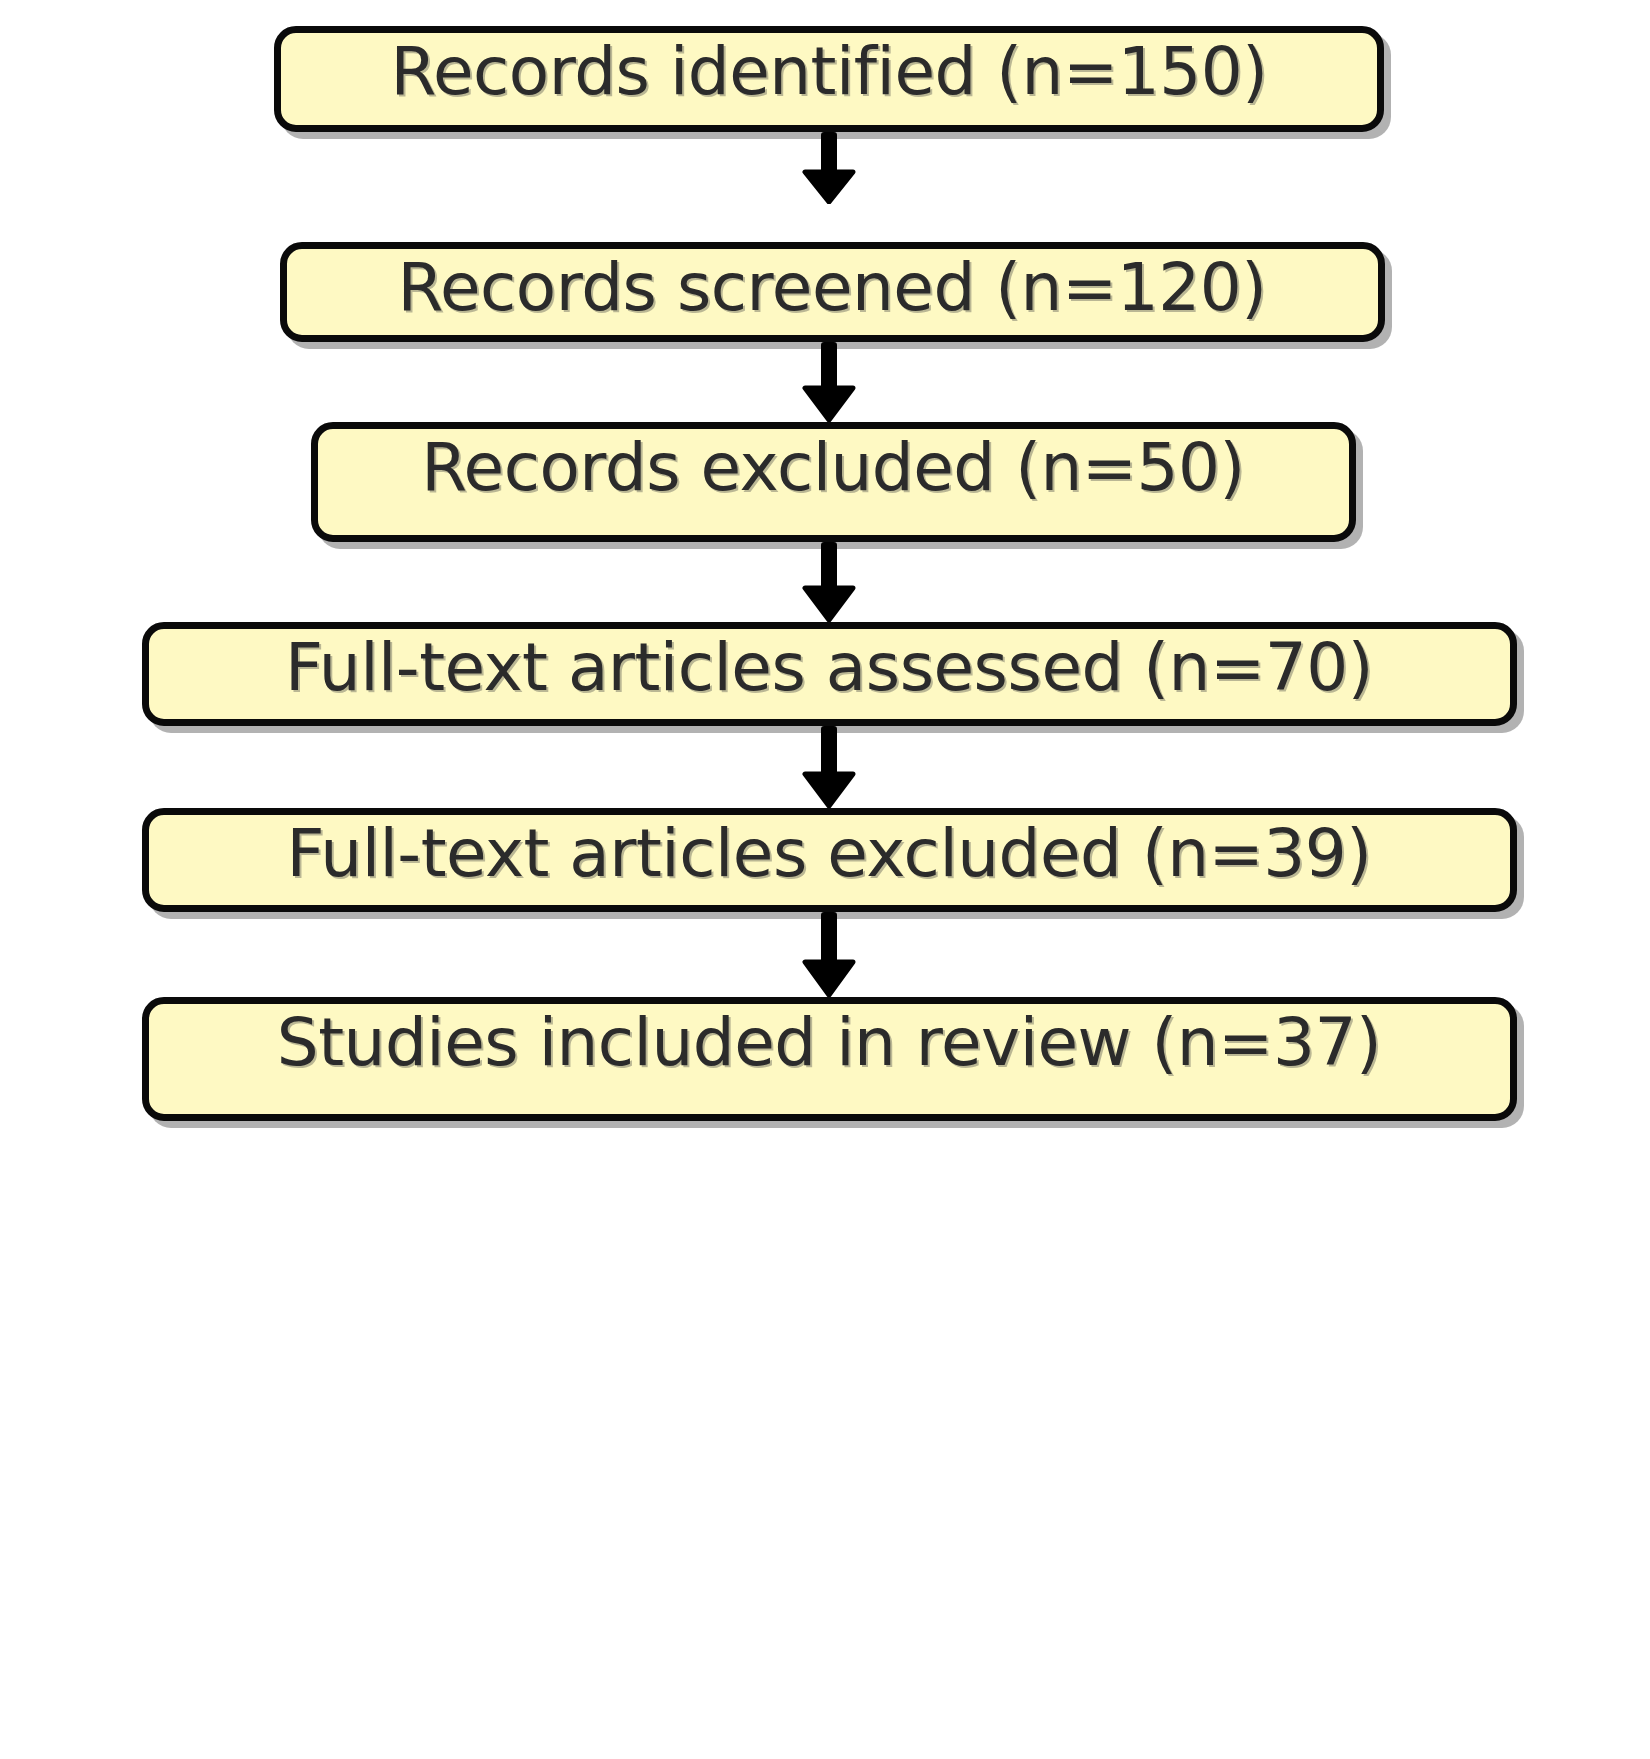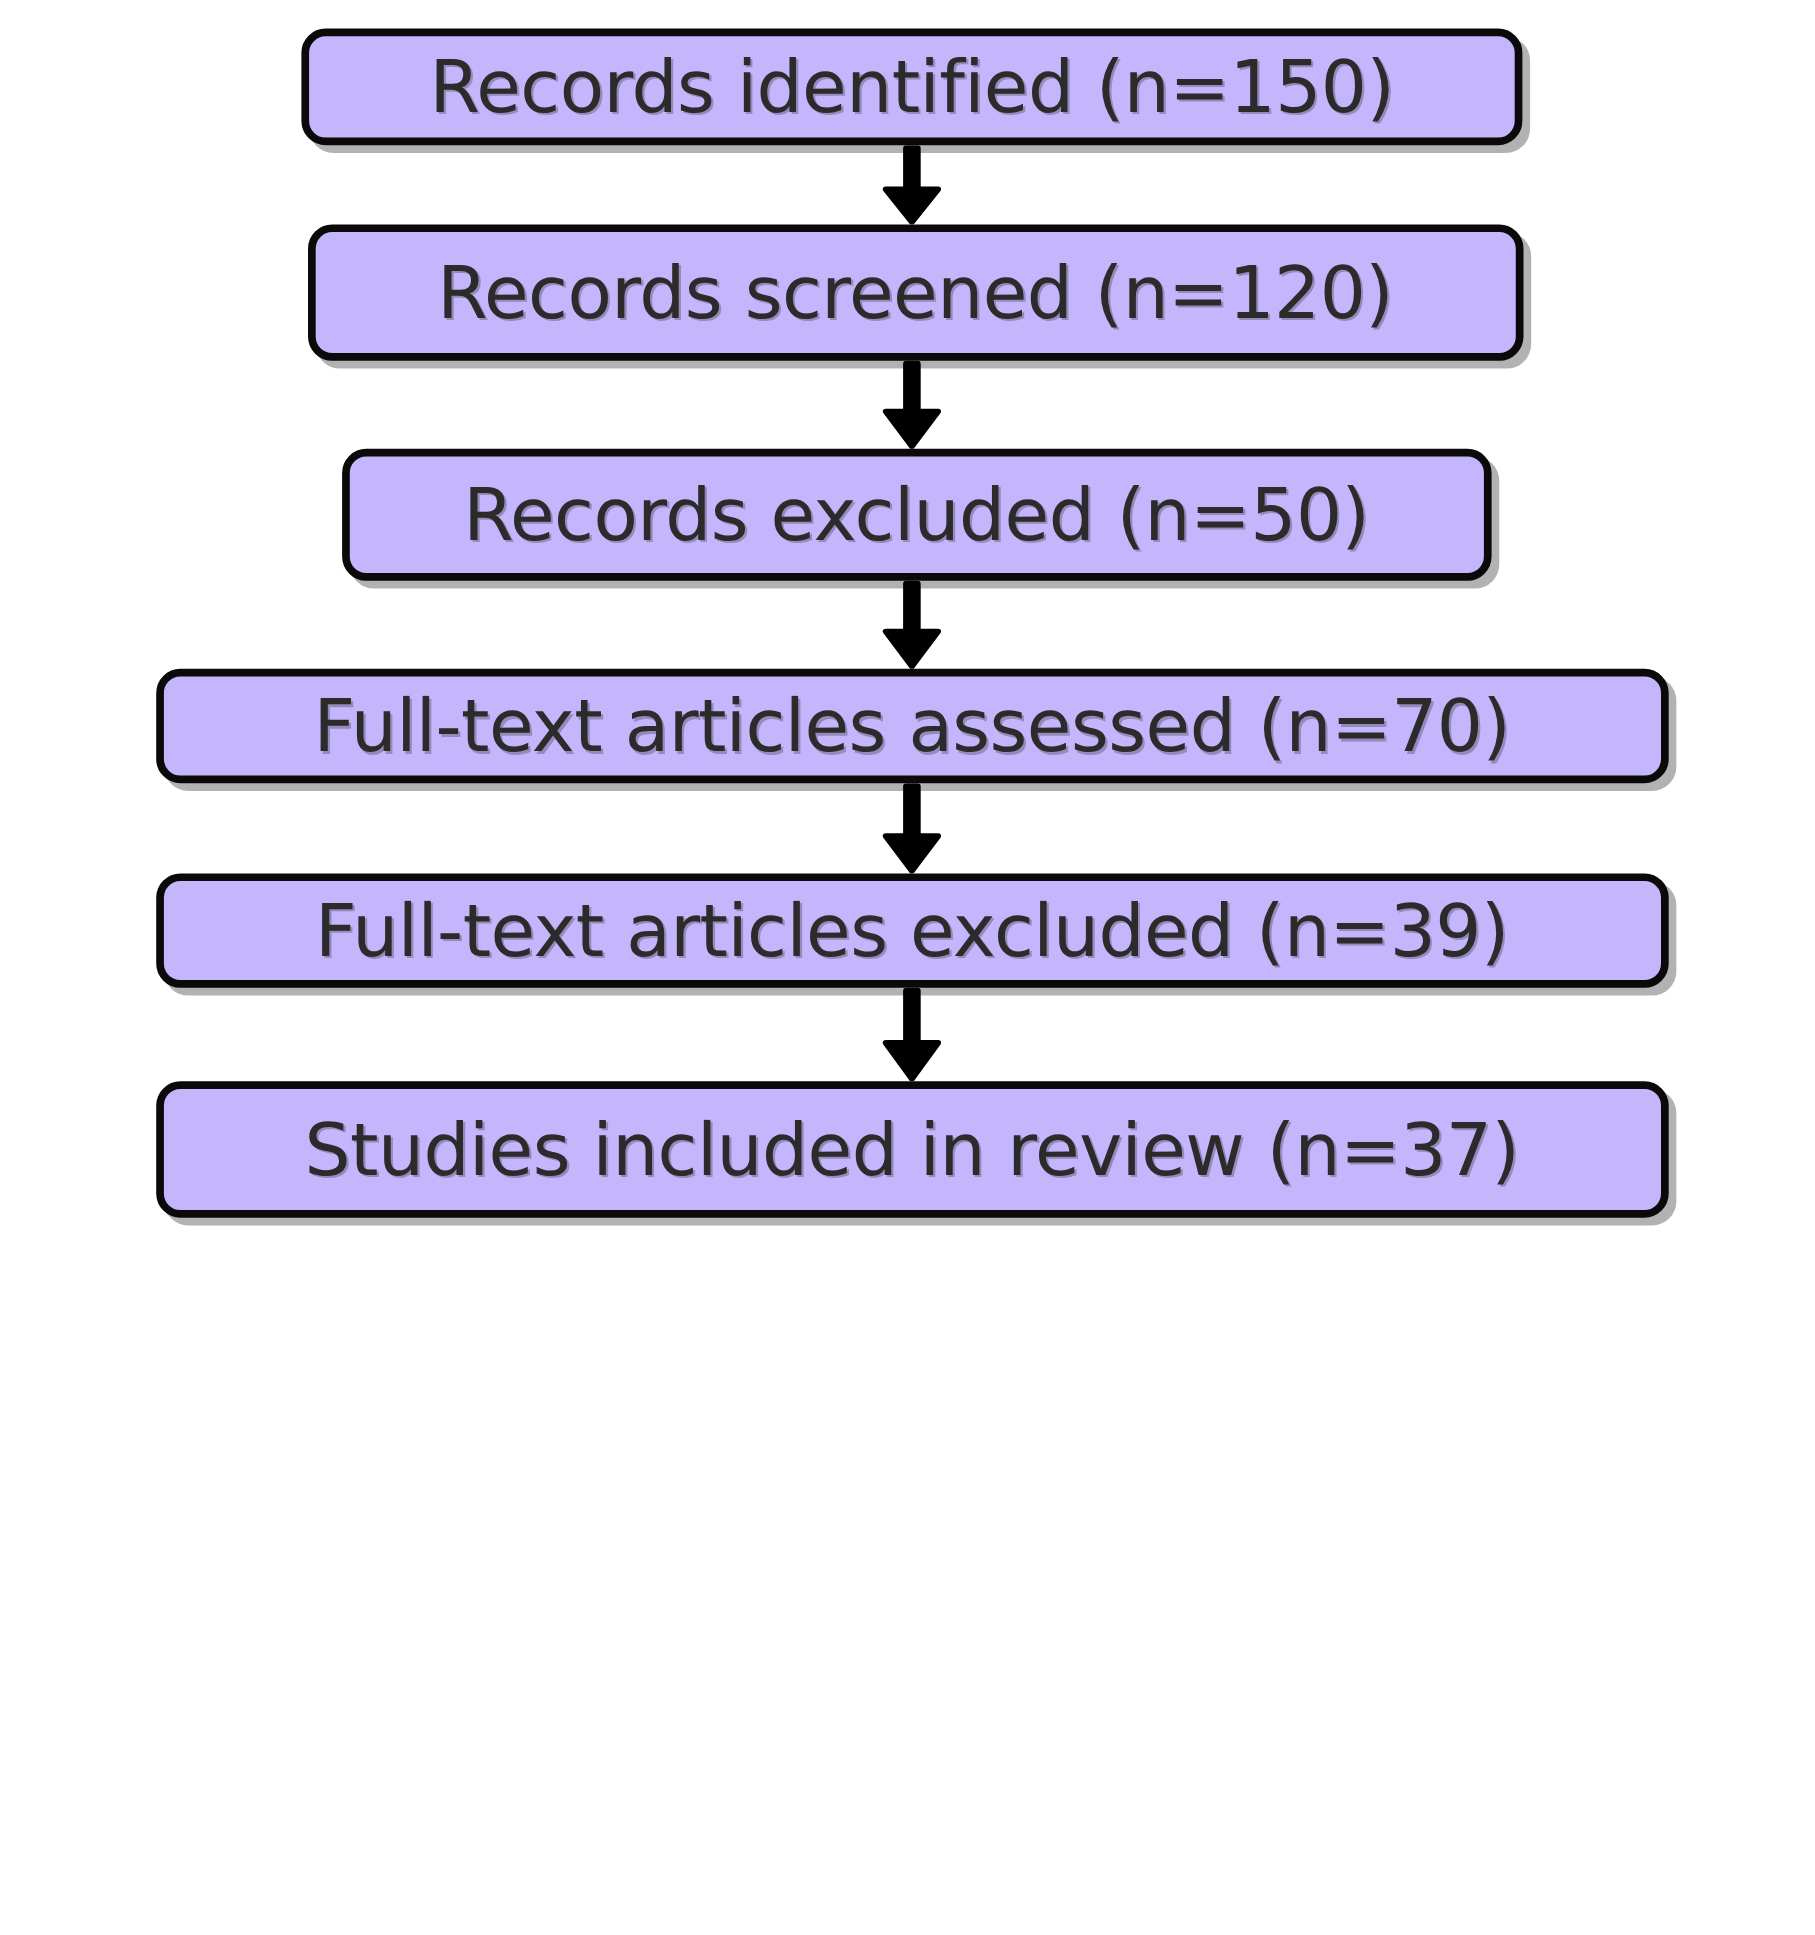--- a/index.html
+++ b/index.html
@@ -25,38 +25,38 @@
   }
 
   .node-row {
     display: flex;
     justify-content: center;
     width: 100%;
   }
 
   .node-box {
     box-sizing: border-box;
-    background: #c4b5fd;
+    background: #fef9c3;
     border: 7px solid #0a0a0a;
     border-radius: 22px;
     color: #2b2b2b;
     font-family: "DejaVu Sans", sans-serif;
     font-weight: 400;
     white-space: nowrap;
     display: flex;
-    align-items: center;
+    align-items: flex-start;
     justify-content: center;
     box-shadow: 7px 7px 0px rgba(0,0,0,0.30);
     text-shadow: 2px 2px 0px rgba(60,60,60,0.35);
     letter-spacing: -0.5px;
   }
 
   
   .node-box.size-1 { width: 1110px; height: 106px; font-size: 66px; }
-  .node-box.size-2 { width: 1105px; height: 124px; font-size: 66px; }
+  .node-box.size-2 { width: 1105px; height: 100px; font-size: 66px; margin-top: 38px; }
   .node-box.size-3 { width: 1045px; height: 120px; font-size: 66px; }
   .node-box.size-4 { width: 1375px; height: 104px; font-size: 66px; }
   .node-box.size-5 { width: 1375px; height: 104px; font-size: 66px; }
   .node-box.size-6 { width: 1375px; height: 124px; font-size: 66px; }
 
   
   .node-box.off-1 { margin-left: 8px; }
   .node-box.off-2 { margin-left: 14px; }
   .node-box.off-3 { margin-left: 16px; }
   .node-box.off-4 { margin-left: 8px; }

